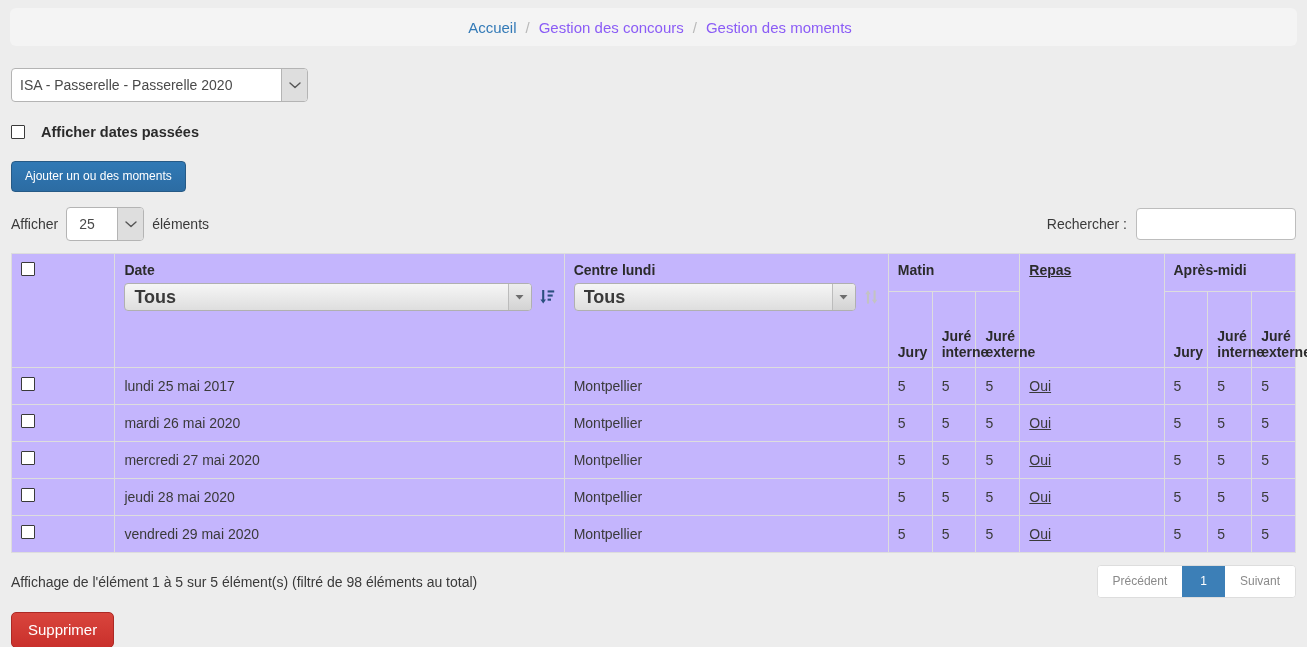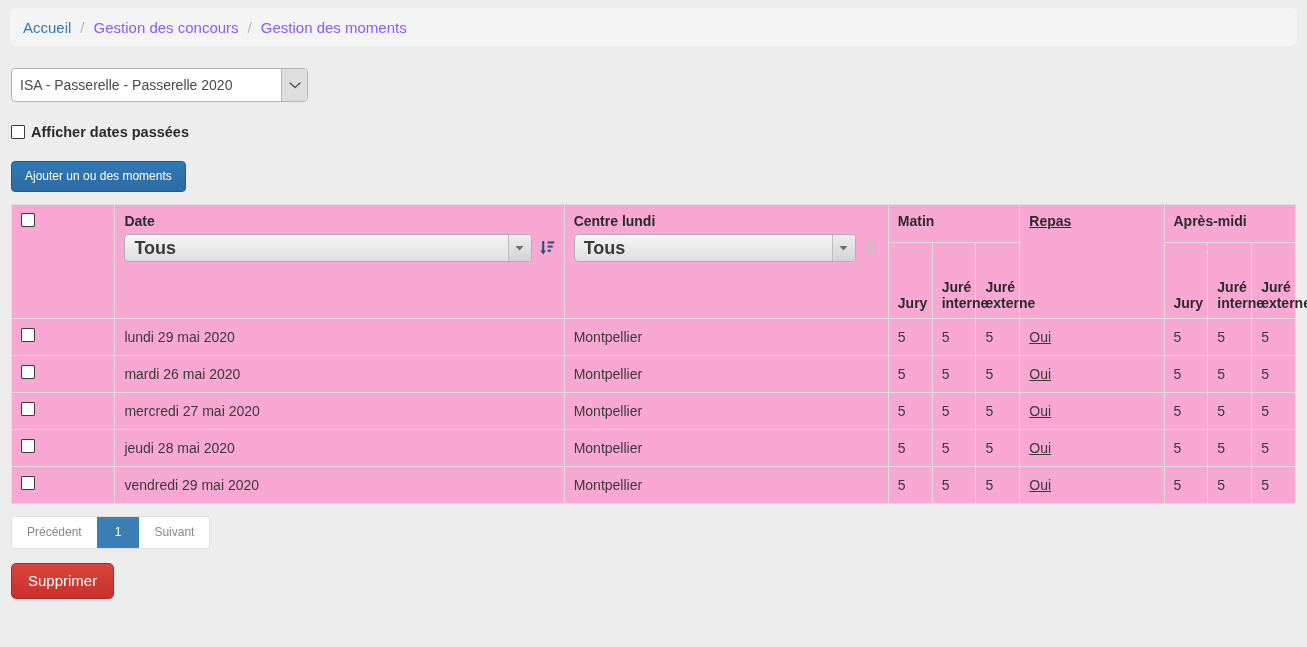--- a/index.html
+++ b/index.html
@@ -19,20 +19,21 @@
   
   .breadcrumb-bar {
     margin: 8px 10px 0 10px;
     height: 38px;
     background: #f4f4f4;
     border-radius: 6px;
     display: flex;
     align-items: center;
     padding: 0 0 0 13px;
     box-sizing: border-box;
+    justify-content: center;
   }
   .crumb {
     font-size: 15px;
     color: #8b5cf6;
     white-space: nowrap;
   }
   .crumb.link {
     color: #337ab7;
     cursor: pointer;
   }
@@ -85,20 +86,21 @@
   }
   .select-wrap .chev svg { display: block; }
   #concours-select { width: 297px; padding-right: 32px; }
   #length-select { width: 78px; padding-right: 30px; text-align: left; padding-left: 12px; }
 
   
   .checkline {
     margin-top: 22px;
     display: flex;
     align-items: center;
+    gap: 10px;
   }
   input[type=checkbox].cb {
     -webkit-appearance: none;
     appearance: none;
     width: 14px;
     height: 14px;
     border: 1.5px solid #3a3a3a;
     background: #ffffff;
     margin: 0;
     padding: 0;
@@ -161,21 +163,21 @@
     font-size: 14px;
     padding: 0 8px;
     box-sizing: border-box;
   }
 
   
   table.dt {
     margin-top: 12px;
     width: 1285px;
     border-collapse: collapse;
-    background: #f9a8d4;
+    background: #c4b5fd;
     table-layout: fixed;
   }
   table.dt th, table.dt td {
     border: 1px solid #dddddd;
     text-align: left;
     vertical-align: bottom;
     font-size: 14px;
   }
   table.dt thead th {
     font-weight: bold;
@@ -338,20 +340,40 @@
   
   <div class="checkline">
     <input type="checkbox" class="cb" id="cb-past" style="">
     <label for="cb-past">Afficher dates passées</label>
   </div>
 
   
   <button class="btn-add">Ajouter un ou des moments</button>
 
   
+  <div class="tbl-controls">
+    <div class="len-group">
+      <span class="lbl">Afficher</span>
+      <span class="select-wrap">
+        <select id="length-select" class="native">
+          <option>25</option>
+        </select>
+        <span class="chev">
+          <svg width="12" height="8" viewBox="0 0 12 8">
+              <path d="M1 2 L6 6.5 L11 2" fill="none" stroke="#555" stroke-width="1.4" stroke-linecap="round" stroke-linejoin="round"></path>
+            </svg>
+        </span>
+      </span>
+      <span class="lbl2">éléments</span>
+    </div>
+    <div class="search-group">
+      <span>Rechercher :</span>
+      <input type="text" placeholder="" style="">
+    </div>
+  </div>
 
   
   <table class="dt">
     <thead>
       <tr class="grp">
         <th class="cb-col" rowspan="2">
           <input type="checkbox" class="cb" style="">
         </th>
         <th class="c-date" rowspan="2">
           <span class="colhead-label">Date</span>
@@ -409,21 +431,21 @@
         <th class="c-small">Juré interne</th>
         <th class="c-small">Juré externe</th>
         <th class="c-jury">Jury</th>
         <th class="c-jury">Juré interne</th>
         <th class="c-jury">Juré externe</th>
       </tr>
     </thead>
     <tbody>
       <tr>
         <td class="cb-col"><input type="checkbox" class="cb" style=""></td>
-        <td class="c-date">lundi 29 mai 2020</td>
+        <td class="c-date">lundi 25 mai 2017</td>
         <td class="c-centre">Montpellier</td>
         <td class="c-small">5</td>
         <td class="c-small">5</td>
         <td class="c-small">5</td>
         <td class="c-repas">Oui</td>
         <td class="c-jury">5</td>
         <td class="c-jury">5</td>
         <td class="c-jury">5</td>
       </tr>
       <tr>
@@ -472,20 +494,21 @@
         <td class="c-repas">Oui</td>
         <td class="c-jury">5</td>
         <td class="c-jury">5</td>
         <td class="c-jury">5</td>
       </tr>
     </tbody>
   </table>
 
   
   <div class="tbl-footer">
+    <div class="dt-info">Affichage de l'élément 1 à 5 sur 5 élément(s) (filtré de 98 éléments au total)</div>
     <div class="pagination">
       <span class="pg">Précédent</span>
       <span class="pg num active">1</span>
       <span class="pg">Suivant</span>
     </div>
   </div>
 
   <button class="btn-delete">Supprimer</button>
 
 </div>

